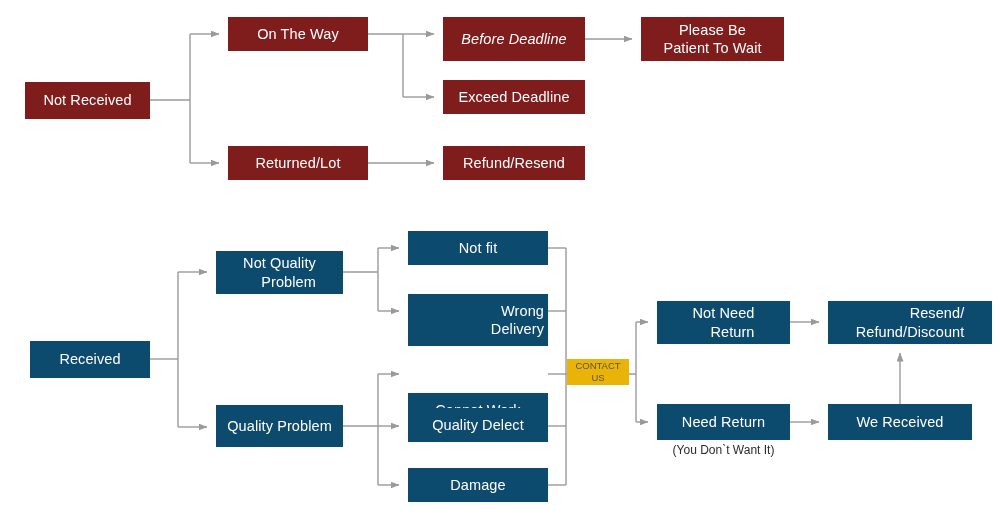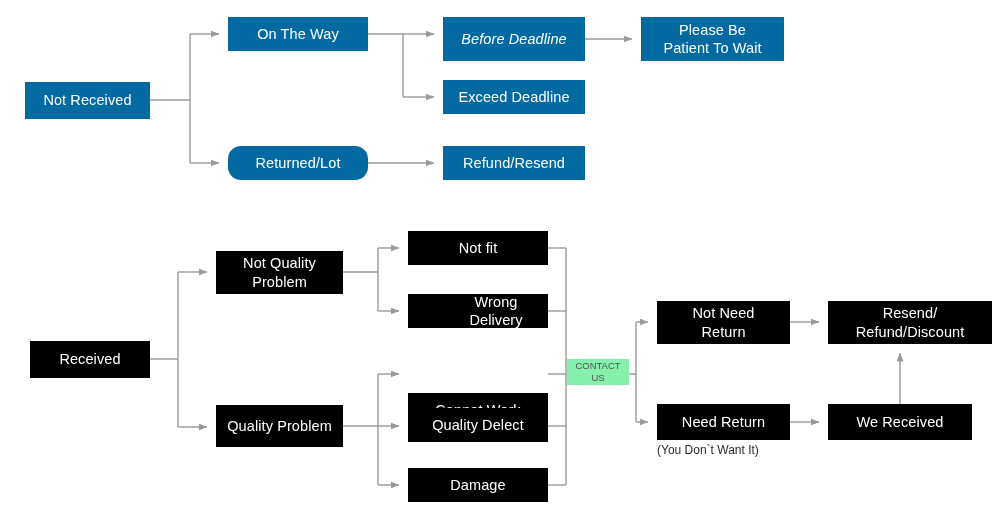--- a/index.html
+++ b/index.html
@@ -35,40 +35,41 @@
     color: #ffffff;
     font-family: "Liberation Sans", sans-serif;
     font-size: 14.5px;
     line-height: 1.25;
     letter-spacing: 0.1px;
     box-sizing: border-box;
     padding: 2px 4px;
     white-space: pre-line;
     z-index: 2;
   }
-  .node.orange { background: #0369a1; }
-  .node.green  { background: #000000; }
+  .node.orange { background: #7f1d1d; }
+  .node.green  { background: #0c4a6e; text-align: right; }
 
   .caption {
     position: absolute;
     color: #2b2b2b;
     font-family: "Liberation Sans", sans-serif;
     font-size: 12px;
     line-height: 1.2;
+    text-align: center;
     white-space: nowrap;
     z-index: 2;
   }
   .edge-label {
     position: absolute;
     color: #555555;
     font-family: "Liberation Sans", sans-serif;
     font-size: 9.5px;
     line-height: 1.25;
     text-align: center;
-    background: #86efac;
+    background: #eab308;
     padding: 1px 2px;
     white-space: pre-line;
     z-index: 3;
   }
 </style>
 </head>
 <body>
 
 <div id="canvas">
 
@@ -127,41 +128,41 @@
       <path d="M790,422 L819,422" marker-end="url(#arrow)"></path>
 
       <path d="M900,404 L900,353" marker-end="url(#arrow)"></path>
     </g>
   </svg>
 
   <div class="node orange" style="left:25px;  top:82px;  width:125px; height:37px;">Not Received</div>
 
   <div class="node orange" style="left:228px; top:17px;  width:140px; height:34px;">On The Way</div>
 
-  <div class="node orange" style="left:228px; top:146px; width:140px; height:34px;border-radius:13px;">Returned/Lot</div>
+  <div class="node orange" style="left:228px; top:146px; width:140px; height:34px;">Returned/Lot</div>
 
   <div class="node orange" style="left:443px; top:17px;  width:142px; height:44px;font-style:italic;">Before Deadline</div>
 
   <div class="node orange" style="left:443px; top:80px;  width:142px; height:34px;">Exceed Deadline</div>
 
   <div class="node orange" style="left:443px; top:146px; width:142px; height:34px;">Refund/Resend</div>
 
   <div class="node orange" style="left:641px; top:17px;  width:143px; height:44px;">Please Be
 Patient To Wait</div>
 
   <div class="node green" style="left:216px; top:251px; width:127px; height:43px;">Not Quality
 Problem</div>
 
   <div class="node green" style="left:30px;  top:341px; width:120px; height:37px;">Received</div>
 
   <div class="node green" style="left:216px; top:405px; width:127px; height:42px;">Quality Problem</div>
 
   <div class="node green" style="left:408px; top:231px; width:140px; height:34px;">Not fit</div>
 
-  <div class="node green" style="left:408px; top:294px; width:140px; height:34px;padding-left:40px;">Wrong Delivery</div>
+  <div class="node green" style="left:408px; top:294px; width:140px; height:52px;padding-left:40px;">Wrong Delivery</div>
 
   <div class="node green" style="left:408px; top:357px; width:140px; height:34px;margin-top:36px;">Cannot Work</div>
 
   <div class="node green" style="left:408px; top:408px; width:140px; height:34px;">Quality Delect</div>
 
   <div class="node green" style="left:408px; top:468px; width:140px; height:34px;">Damage</div>
 
   <div class="node green" style="left:657px; top:301px; width:133px; height:43px;">Not Need
 Return</div>
 

